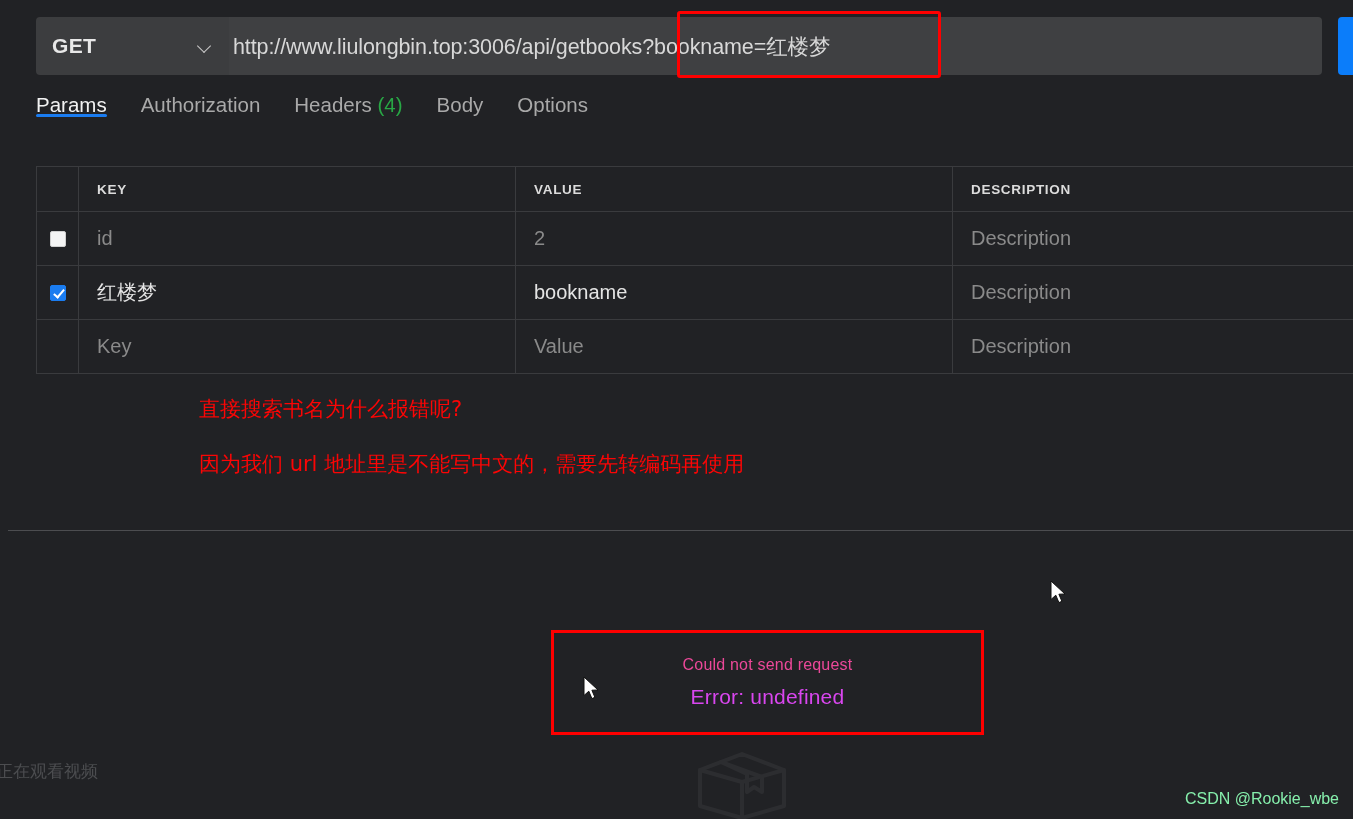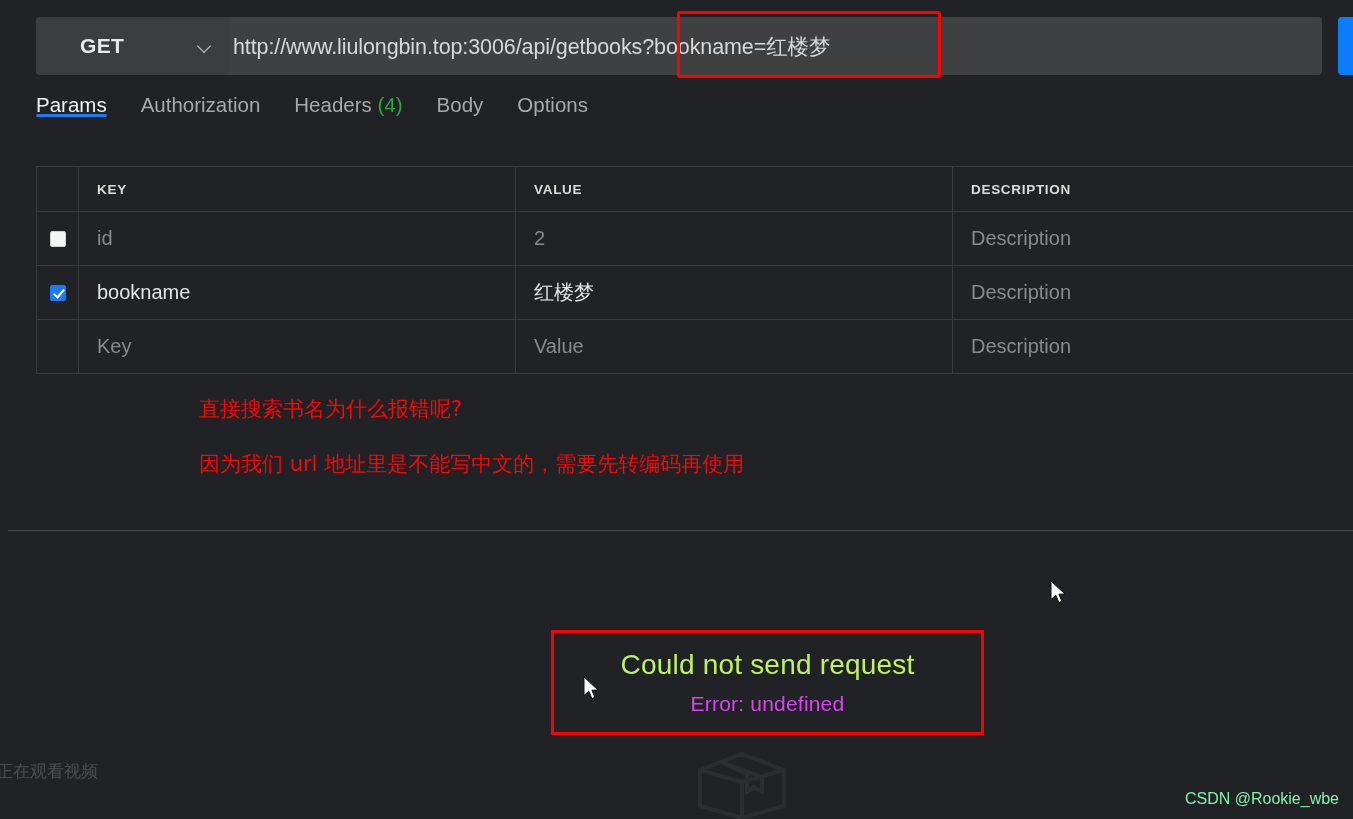--- a/index.html
+++ b/index.html
@@ -25,21 +25,21 @@
     width: 1286px; height: 58px;
     display: flex;
     align-items: stretch;
   }
   .method-box {
     width: 193px;
     background: #3c3d3f;
     border-radius: 4px 0 0 4px;
     display: flex;
     align-items: center;
-    padding: 0 17px 0 44px;
+    padding: 0 17px 0 16px;
     justify-content: space-between;
   }
   .method-label {
     color: #e8e8e8;
     font-size: 21px;
     font-weight: bold;
     letter-spacing: .3px;
   }
   .chev {
     width: 14px; height: 14px;
@@ -203,22 +203,22 @@
     width: 433px; height: 105px;
     border: 3px solid #fe0000;
     background: #212225;
     display: flex;
     flex-direction: column;
     align-items: center;
     justify-content: center;
     gap: 11px;
   }
   .err-title {
-    font-size: 28px;
-    color: #bef264;
+    font-size: 16px;
+    color: #ec4899;
     letter-spacing: .2px;
   }
   .err-sub {
     font-size: 21px;
     color: #d946ef;
     letter-spacing: .2px;
   }
 
   
   .box-icon {
@@ -312,25 +312,25 @@
       </div>
       <div class="cell c-desc">
         <span class="val-dim">Description</span>
       </div>
     </div>
 
     <div class="prow tall">
       <div class="cell c-check">
         <span class="cbox checked"></span>
       </div>
+      <div class="cell c-val">
+        <span class="val-txt">红楼梦</span>
+      </div>
       <div class="cell c-key">
         <span class="val-txt">bookname</span>
-      </div>
-      <div class="cell c-val">
-        <span class="val-txt">红楼梦</span>
       </div>
       <div class="cell c-desc">
         <span class="val-dim">Description</span>
       </div>
     </div>
 
     <div class="prow tall">
       <div class="cell c-check"></div>
       <div class="cell c-key">
         <span class="val-dim">Key</span>

